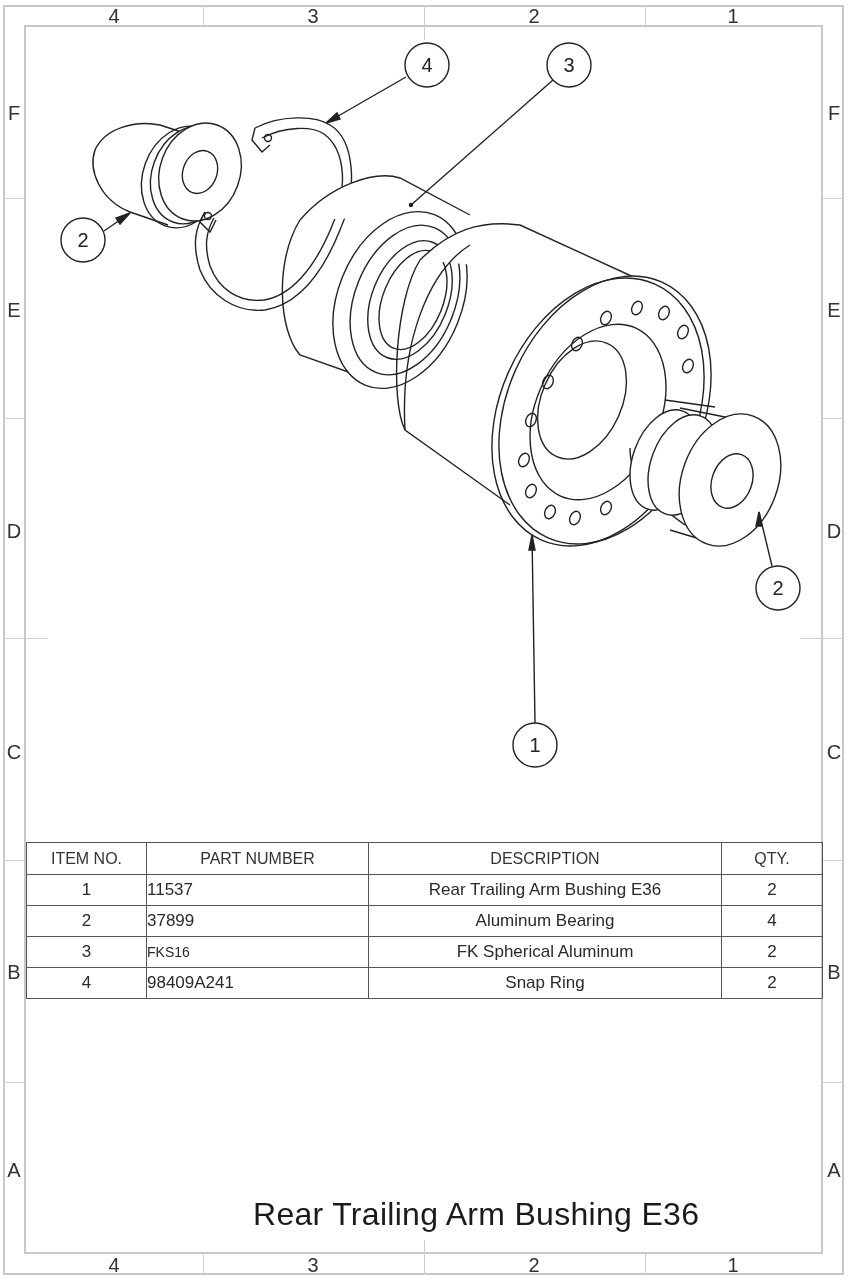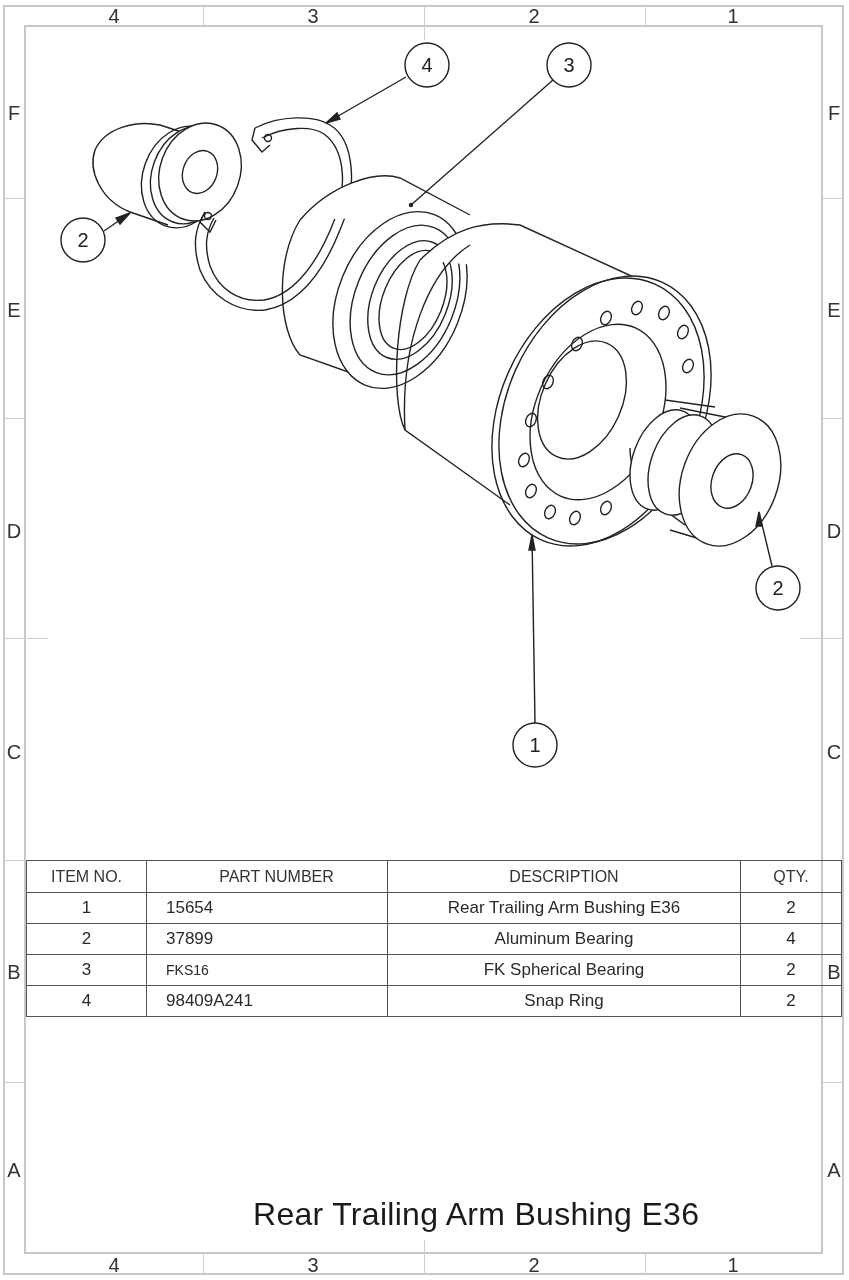--- a/index.html
+++ b/index.html
@@ -7,27 +7,27 @@
          font-family: "Liberation Sans", sans-serif; color: #222; }
   .sheet { position: absolute; left: 0; top: 0; width: 849px; height: 1280px; }
   .outer { position: absolute; left: 3px; top: 5px; width: 841px; height: 1270px;
            border: 2px solid #c8c8c8; box-sizing: border-box; }
   .inner { position: absolute; left: 24px; top: 25px; width: 799px; height: 1229px;
            border: 2px solid #c8c8c8; box-sizing: border-box; }
   .zone-label { position: absolute; font-size: 20px; color: #333; line-height: 1;
                 text-align: center; width: 20px; }
   .zone-tick { position: absolute; background: #cfcfcf; }
   .drawing { position: absolute; left: 0; top: 0; }
-  .bom { position: absolute; left: 26px; top: 860px; border-collapse: collapse;
+  .bom { position: absolute; left: 26px; top: 842px; border-collapse: collapse;
          font-size: 17px; color: #2a2a2a; }
   .bom td, .bom th { border: 1.5px solid #555; padding: 0; height: 30px;
                      font-weight: normal; }
   .bom th { height: 31px; font-size: 16px; color: #333; }
   .bom .c-item { width: 119px; text-align: center; }
-  .bom .c-part { width: 221px; text-align: left; padding-left: 19px; }
+  .bom .c-part { width: 221px; text-align: left; padding-left: 0; }
   .bom .c-desc { width: 352px; text-align: center; }
   .bom .c-qty  { width: 100px; text-align: center; margin-top: 40px; }
   .bom th.c-part { text-align: center; }
   .bom .small { font-size: 14px; }
   .title { position: absolute; left: 253px; top: 1196px; font-size: 32px;
            color: #1a1a1a; letter-spacing: 0.3px; }
   .balloon-text { font-family: "Liberation Sans", sans-serif; font-size: 20px; fill: #222; }
 </style>
 </head>
 <body>
@@ -183,34 +183,34 @@
       <tr>
         <th class="c-item">ITEM NO.</th>
         <th class="c-part">PART NUMBER</th>
         <th class="c-desc">DESCRIPTION</th>
         <th class="c-qty">QTY.</th>
       </tr>
     </thead>
     <tbody>
       <tr>
         <td class="c-item">1</td>
-        <td class="c-part">15654</td>
+        <td class="c-part">11537</td>
         <td class="c-desc">Rear Trailing Arm Bushing E36</td>
         <td class="c-qty">2</td>
       </tr>
       <tr>
         <td class="c-item">2</td>
         <td class="c-part">37899</td>
         <td class="c-desc">Aluminum Bearing</td>
         <td class="c-qty">4</td>
       </tr>
       <tr>
         <td class="c-item">3</td>
         <td class="c-part small">FKS16</td>
-        <td class="c-desc">FK Spherical Bearing</td>
+        <td class="c-desc">FK Spherical Aluminum</td>
         <td class="c-qty">2</td>
       </tr>
       <tr>
         <td class="c-item">4</td>
         <td class="c-part">98409A241</td>
         <td class="c-desc">Snap Ring</td>
         <td class="c-qty">2</td>
       </tr>
     </tbody>
   </table>

